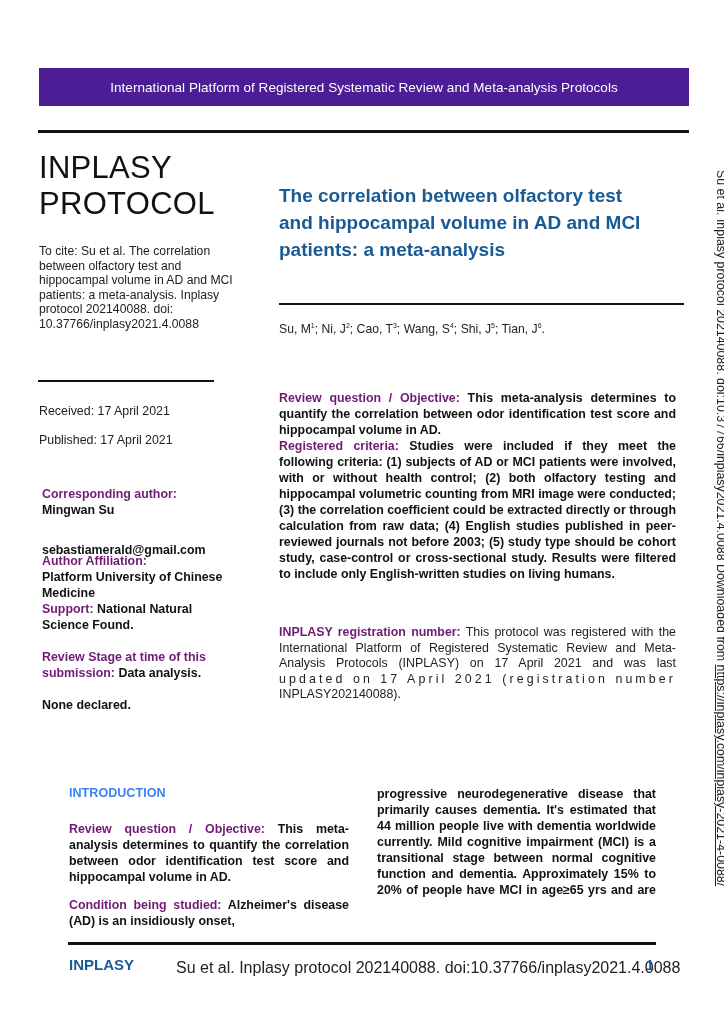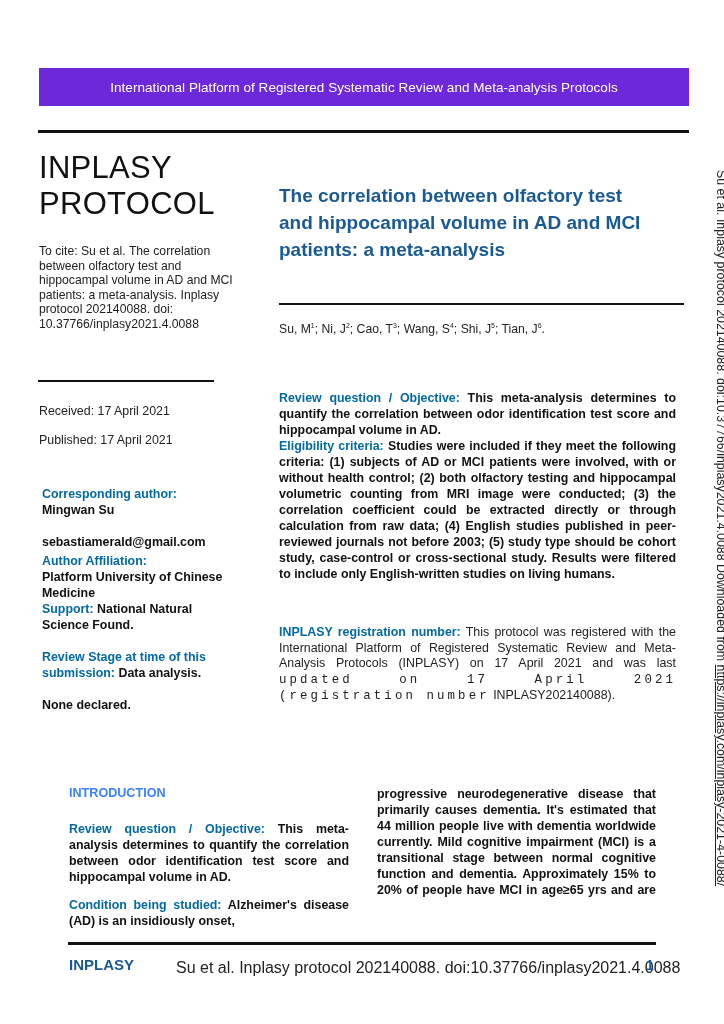--- a/index.html
+++ b/index.html
@@ -1,49 +1,49 @@
 <!DOCTYPE html>
 <html><head>
   <meta charset="utf-8">
   <style>
     * { margin: 0; padding: 0; box-sizing: border-box; }
     html, body { width: 724px; height: 1024px; background: #ffffff; overflow: hidden; }
     body { position: relative; font-family: "Liberation Sans", sans-serif; color: #111; }
 
     .banner {
       position: absolute; left: 39px; top: 68px; width: 650px; height: 38px;
-      background: #6d28d9; color: #ffffff;
+      background: #4c1d95; color: #ffffff;
       display: flex; align-items: center; justify-content: center;
       font-size: 13.5px; letter-spacing: 0.05px;
     }
     .rule-top { position: absolute; left: 38px; top: 130px; width: 651px; height: 3px; background: #111; }
 
     .left-col { position: absolute; left: 39px; top: 150px; width: 200px; }
     .brand-title { font-size: 31px; line-height: 36px; color: #111; font-weight: normal; letter-spacing: 0.3px; }
     .cite { margin-top: 22px; font-size: 12.2px; line-height: 14.6px; color: #222; }
     .rule-left { position: absolute; left: 38px; top: 380px; width: 176px; height: 2px; background: #111; }
 
     .dates { position: absolute; left: 39px; top: 404px; font-size: 12.4px; color: #222; }
     .dates div { margin-bottom: 15px; }
 
     .meta-block { position: absolute; left: 42px; width: 200px; font-size: 12.4px; line-height: 16px; }
-    .label-blue { color: #0369a1; font-weight: bold; }
+    .label-blue { color: #701a75; font-weight: bold; }
     .val-bold { color: #111; font-weight: bold; }
 
     .title-area { position: absolute; left: 279px; top: 182px; width: 380px; }
     .main-title { color: #1a5a94; font-weight: bold; font-size: 19px; line-height: 27px; }
     .rule-title { position: absolute; left: 279px; top: 303px; width: 405px; height: 2px; background: #111; }
     .authors { position: absolute; left: 279px; top: 322px; font-size: 12.2px; color: #222; }
     .authors sup { font-size: 7px; vertical-align: super; }
 
     .abstract { position: absolute; left: 279px; top: 390px; width: 397px; font-size: 12.4px; line-height: 16px; text-align: justify; font-weight: bold; color: #111; }
     .abstract p { margin: 0; }
 
     .registration { position: absolute; left: 279px; top: 625px; width: 397px; font-size: 12.4px; line-height: 15.5px; text-align: justify; color: #222; }
-    .registration .spaced { letter-spacing: 3.1px; font-family: Liberation Mono, monospace; }
+    .registration .spaced { letter-spacing: 3.1px; }
 
     .intro-left { position: absolute; left: 69px; top: 785px; width: 280px; font-size: 12.4px; line-height: 16px; text-align: justify; font-weight: bold; }
     .intro-heading { color: #3b82f6; font-weight: bold; font-size: 12.6px; margin-bottom: 20px; }
     .intro-left p { margin-bottom: 12px; }
     .intro-right { position: absolute; left: 377px; top: 786px; width: 279px; font-size: 12.4px; line-height: 16px; text-align: justify; font-weight: bold; text-align-last: justify; }
 
     .rule-bottom { position: absolute; left: 68px; top: 942px; width: 588px; height: 3px; background: #111; }
     .footer-brand { position: absolute; left: 69px; top: 956px; color: #1a5a94; font-weight: bold; font-size: 15px; }
     .footer-cite { position: absolute; left: 176px; top: 959px; font-size: 16px; color: #222; }
     .footer-page { position: absolute; left: 646px; top: 957px; font-weight: bold; font-size: 14px; color: #1a5a94; }
@@ -72,21 +72,21 @@
 <div class="rule-left"></div>
 
 <div class="dates">
   <div>Received: 17 April 2021</div>
   <div>Published: 17 April 2021</div>
 </div>
 
 <div class="meta-block" style="top:486px;">
   <div class="label-blue">Corresponding author:</div>
   <div class="val-bold">Mingwan Su</div>
-  <div class="val-bold" style="margin-top:16px;">sebastiamerald@gmail.com</div>
+  <div class="val-bold" style="margin-top:24px;">sebastiamerald@gmail.com</div>
 </div>
 
 <div class="meta-block" style="top:553px;">
   <div class="label-blue">Author Affiliation:</div>
   <div class="val-bold">Platform University of Chinese Medicine</div>
 </div>
 
 <div class="meta-block" style="top:601px;">
   <span class="label-blue">Support:</span>
   <span class="val-bold">National Natural Science Found.</span>
@@ -114,21 +114,21 @@
   <span><span>Shi, J</span><sup>5</sup>; </span>
   <span><span>Tian, J</span><sup>6</sup>.</span>
 </div>
 
 <div class="abstract">
   <p>
     <span class="label-blue">Review question / Objective:</span>
     <span>This meta-analysis determines to quantify the correlation between odor identification test score and hippocampal volume in AD.</span>
   </p>
   <p>
-    <span class="label-blue">Eligibility criteria:</span>
+    <span class="label-blue">Registered criteria:</span>
     <span>Studies were included if they meet the following criteria: (1) subjects of AD or MCI patients were involved, with or without health control; (2) both olfactory testing and hippocampal volumetric counting from MRI image were conducted; (3) the correlation coefficient could be extracted directly or through calculation from raw data; (4) English studies published in peer- reviewed journals not before 2003; (5) study type should be cohort study, case-control or cross-sectional study. Results were filtered to include only English-written studies on living humans.</span>
   </p>
 </div>
 
 <div class="registration">
   <span class="label-blue">INPLASY registration number:</span>
   <span>This protocol was registered with the International Platform of Registered Systematic Review and Meta-Analysis Protocols (INPLASY) on 17 April 2021 and was last</span>
   <span class="spaced">updated on 17 April 2021 (registration number</span>
   <span>INPLASY202140088).</span>
 </div>

